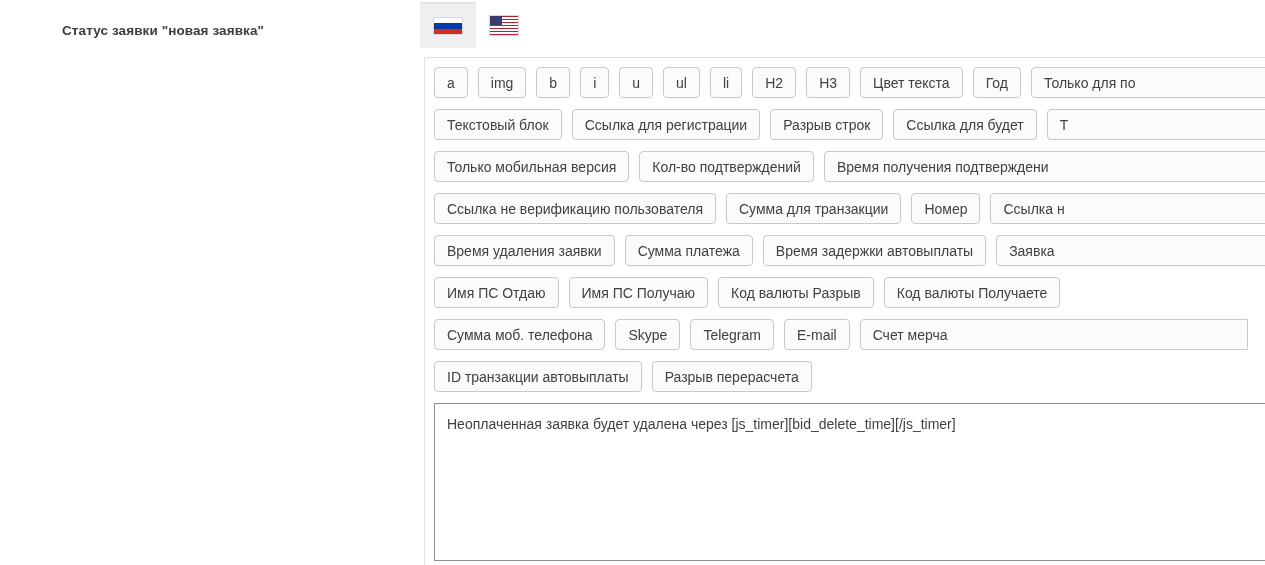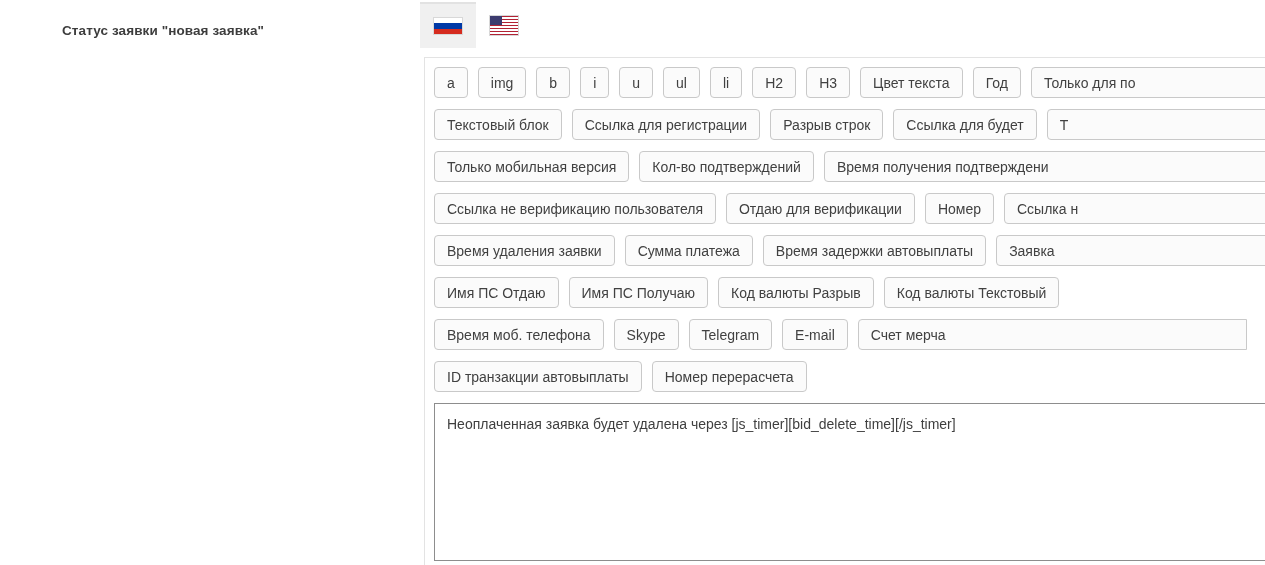--- a/index.html
+++ b/index.html
@@ -82,49 +82,49 @@
     </div>
 
     <div class="btn-row">
       <button class="tag-btn">Только мобильная версия</button>
       <button class="tag-btn">Кол-во подтверждений</button>
       <button class="tag-btn cut">Время получения подтверждени</button>
     </div>
 
     <div class="btn-row">
       <button class="tag-btn">Ссылка не верификацию пользователя</button>
-      <button class="tag-btn">Отдаю для верификации</button>
+      <button class="tag-btn">Сумма для транзакции</button>
       <button class="tag-btn">Номер</button>
       <button class="tag-btn cut">Ссылка н</button>
     </div>
 
     <div class="btn-row">
       <button class="tag-btn">Время удаления заявки</button>
       <button class="tag-btn">Сумма платежа</button>
       <button class="tag-btn">Время задержки автовыплаты</button>
       <button class="tag-btn cut">Заявка</button>
     </div>
 
     <div class="btn-row">
       <button class="tag-btn">Имя ПС Отдаю</button>
       <button class="tag-btn">Имя ПС Получаю</button>
       <button class="tag-btn">Код валюты Разрыв</button>
-      <button class="tag-btn">Код валюты Текстовый</button>
+      <button class="tag-btn">Код валюты Получаете</button>
     </div>
 
     <div class="btn-row">
-      <button class="tag-btn">Время моб. телефона</button>
+      <button class="tag-btn">Сумма моб. телефона</button>
       <button class="tag-btn">Skype</button>
       <button class="tag-btn">Telegram</button>
       <button class="tag-btn">E-mail</button>
       <button class="tag-btn cut">Счет мерча</button>
     </div>
 
     <div class="btn-row">
       <button class="tag-btn">ID транзакции автовыплаты</button>
-      <button class="tag-btn">Номер перерасчета</button>
+      <button class="tag-btn">Разрыв перерасчета</button>
     </div>
 
     <textarea class="template-textarea" spellcheck="false" style="">Неоплаченная заявка будет удалена через [js_timer][bid_delete_time][/js_timer]</textarea>
 
   </div>
 
 </div>
 
 </body></html>

